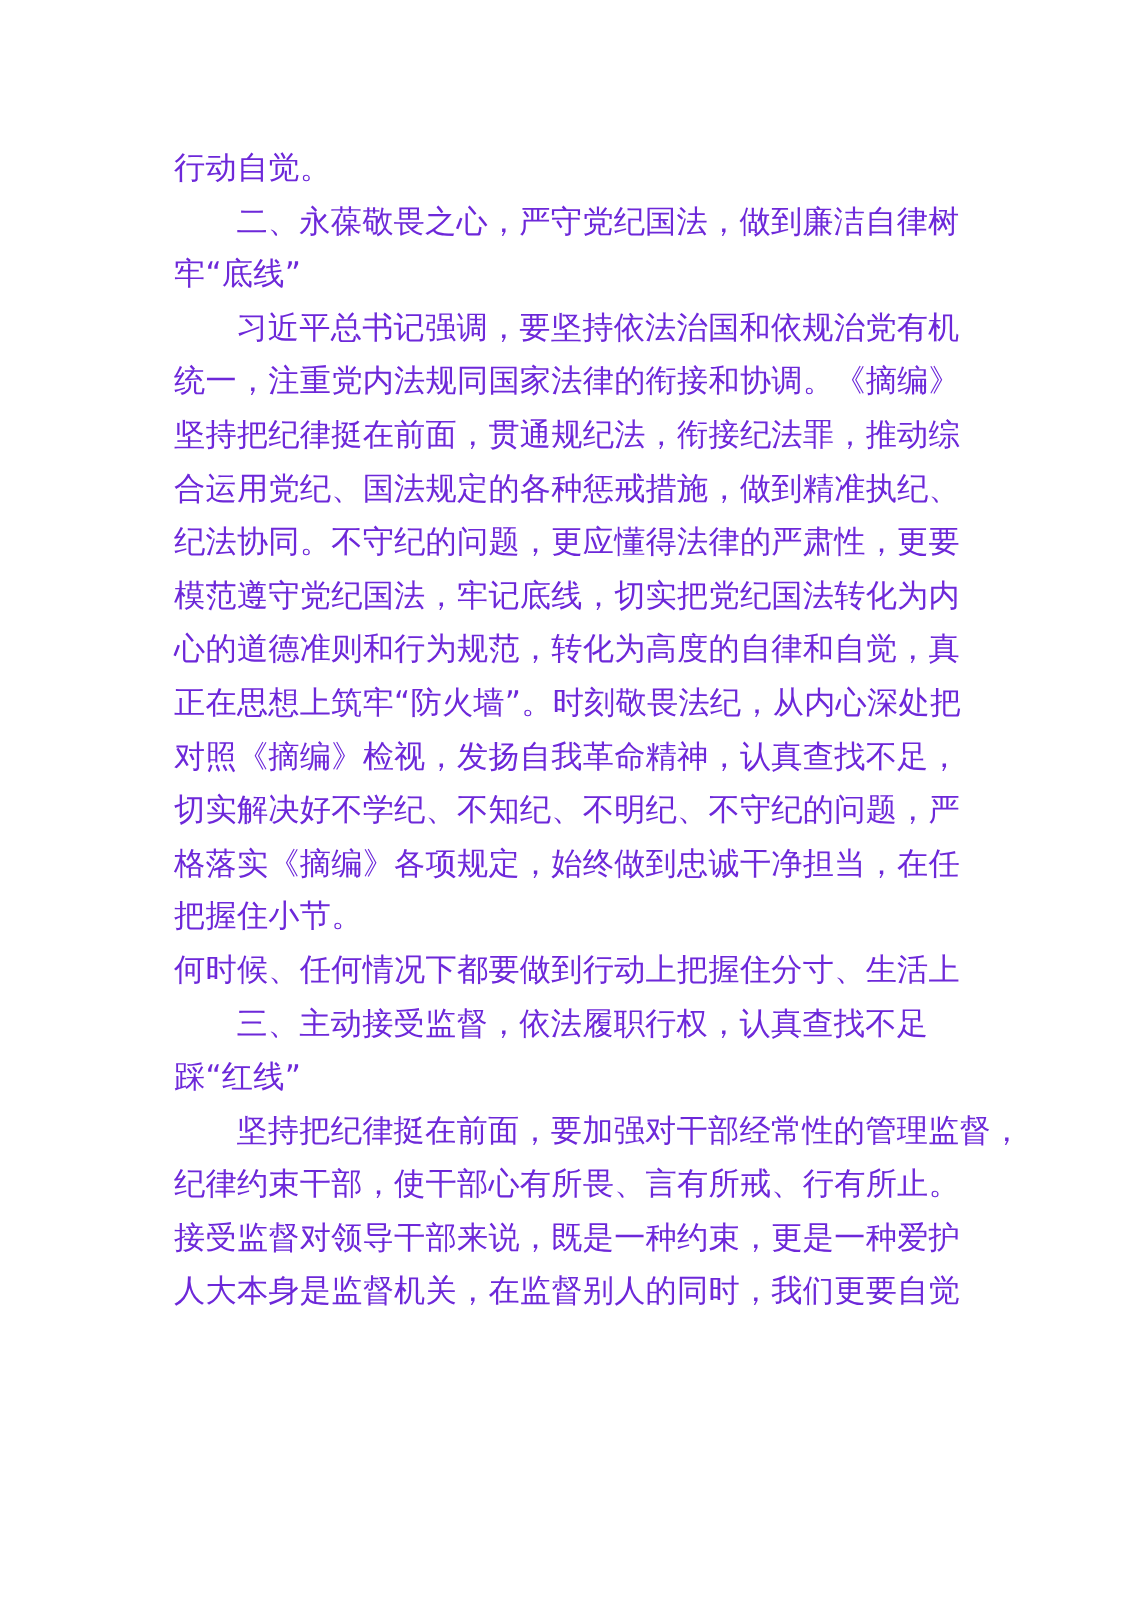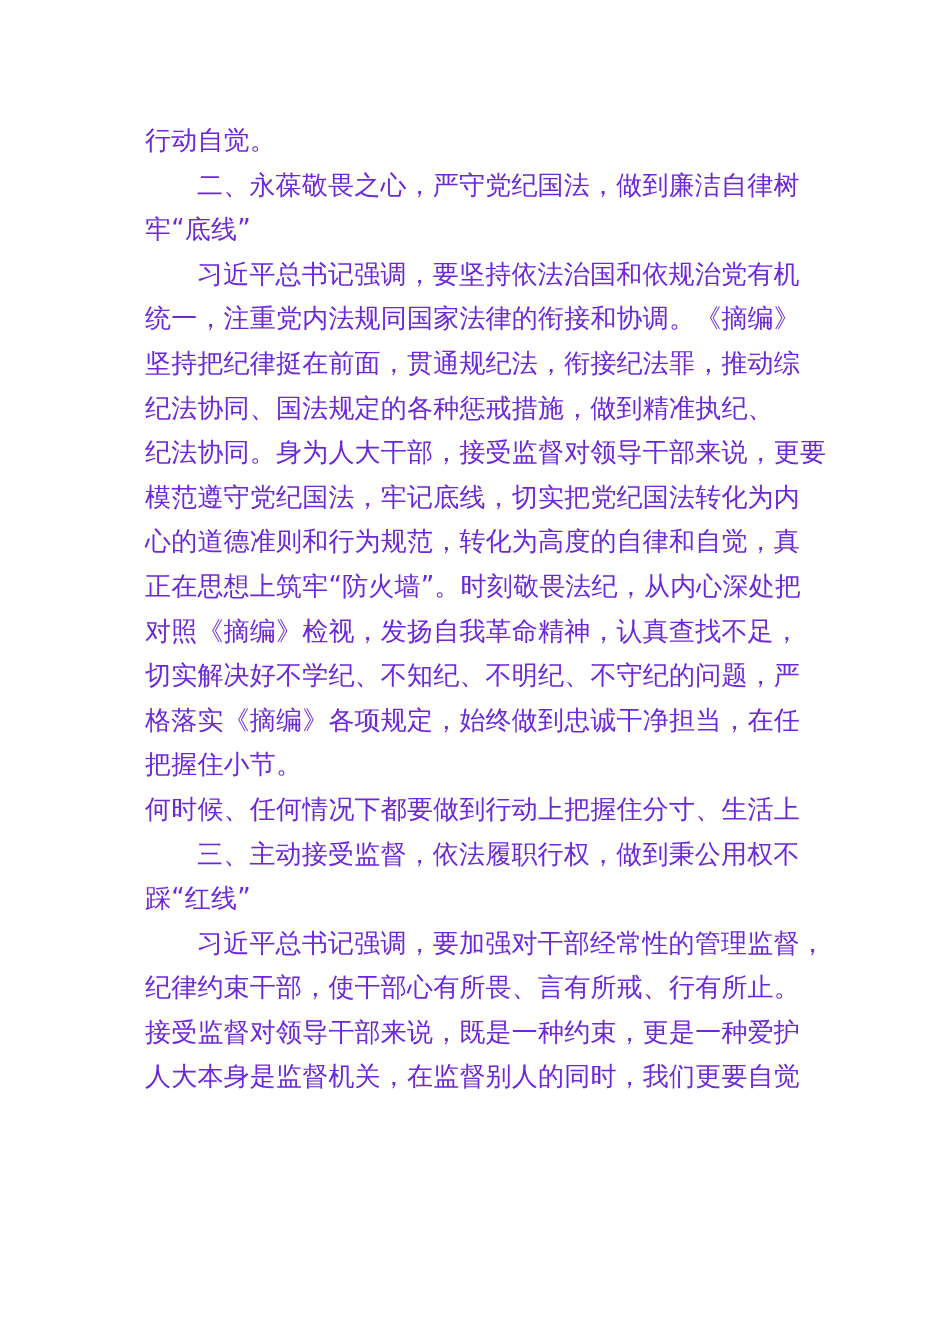--- a/index.html
+++ b/index.html
@@ -35,29 +35,29 @@
 </head>
 <body>
 
 <div class="page">
   <div class="line">行动自觉。</div>
   <div class="line indent">二、永葆敬畏之心，严守党纪国法，做到廉洁自律树</div>
   <div class="line">牢“底线”</div>
   <div class="line indent">习近平总书记强调，要坚持依法治国和依规治党有机</div>
   <div class="line">统一，注重党内法规同国家法律的衔接和协调。《摘编》</div>
   <div class="line">坚持把纪律挺在前面，贯通规纪法，衔接纪法罪，推动综</div>
-  <div class="line">纪法协同、国法规定的各种惩戒措施，做到精准执纪、</div>
-  <div class="line">纪法协同。身为人大干部，接受监督对领导干部来说，更要</div>
+  <div class="line">合运用党纪、国法规定的各种惩戒措施，做到精准执纪、</div>
+  <div class="line">纪法协同。不守纪的问题，更应懂得法律的严肃性，更要</div>
   <div class="line">模范遵守党纪国法，牢记底线，切实把党纪国法转化为内</div>
   <div class="line">心的道德准则和行为规范，转化为高度的自律和自觉，真</div>
   <div class="line">正在思想上筑牢“防火墙”。时刻敬畏法纪，从内心深处把</div>
   <div class="line">对照《摘编》检视，发扬自我革命精神，认真查找不足，</div>
   <div class="line">切实解决好不学纪、不知纪、不明纪、不守纪的问题，严</div>
   <div class="line">格落实《摘编》各项规定，始终做到忠诚干净担当，在任</div>
   <div class="line">把握住小节。</div>
   <div class="line">何时候、任何情况下都要做到行动上把握住分寸、生活上</div>
-  <div class="line indent">三、主动接受监督，依法履职行权，做到秉公用权不</div>
+  <div class="line indent">三、主动接受监督，依法履职行权，认真查找不足</div>
   <div class="line">踩“红线”</div>
-  <div class="line indent">习近平总书记强调，要加强对干部经常性的管理监督，</div>
+  <div class="line indent">坚持把纪律挺在前面，要加强对干部经常性的管理监督，</div>
   <div class="line">纪律约束干部，使干部心有所畏、言有所戒、行有所止。</div>
   <div class="line">接受监督对领导干部来说，既是一种约束，更是一种爱护</div>
   <div class="line">人大本身是监督机关，在监督别人的同时，我们更要自觉</div>
 </div>
 
 </body></html>

